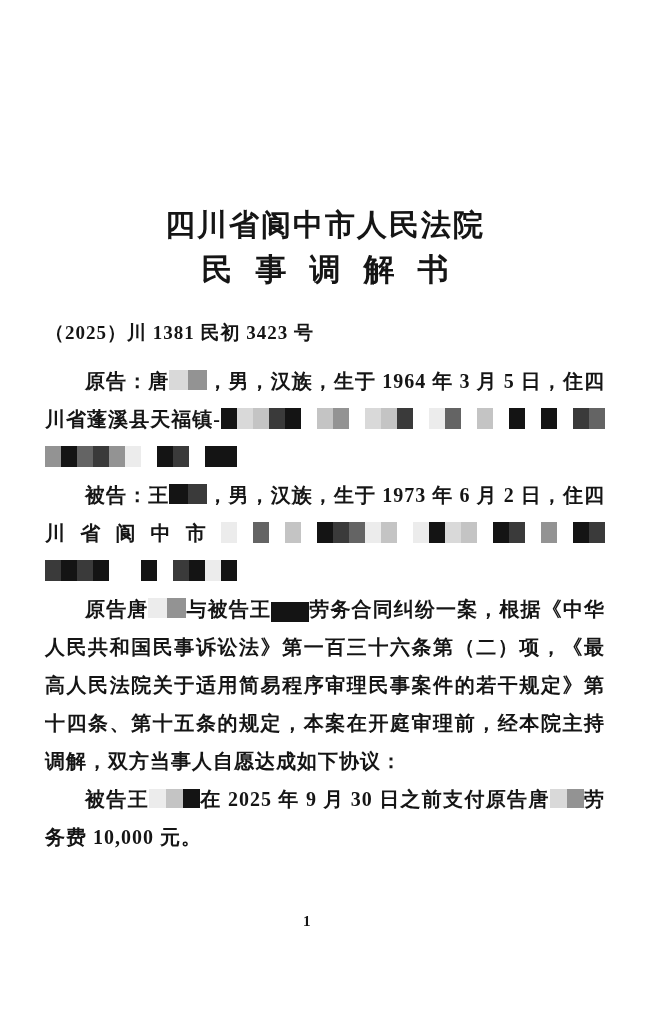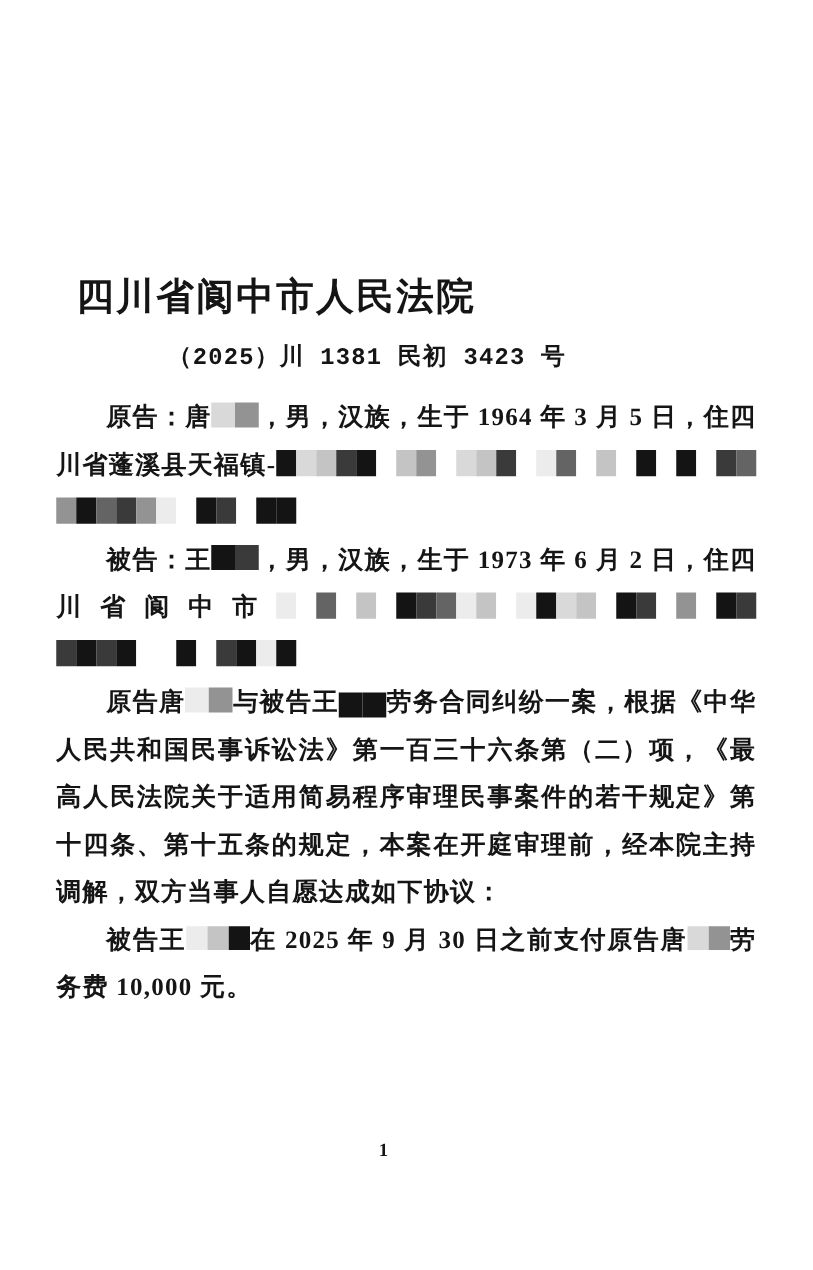--- a/index.html
+++ b/index.html
@@ -10,42 +10,41 @@
     margin: 0 auto;
     background: #ffffff;
     box-sizing: border-box;
     padding: 203px 45px 0 45px;
     font-family: "Liberation Serif", "DejaVu Serif", serif;
     font-weight: 700;
     color: #151515;
     overflow: hidden;
   }
   .court-title {
-    margin: 16px;
+    margin: 3px;
     font-size: 30px;
     line-height: 38px;
-    text-align: left;
+    text-align: center;
     letter-spacing: 2px;
   }
   .doc-title {
     margin: 6px 0 30px 0;
     font-size: 31px;
     line-height: 40px;
     text-align: center;
     letter-spacing: 23px;
     text-indent: 23px;
   }
   .case-number {
     font-size: 19px;
     line-height: 26px;
-    text-align: center;
+    text-align: left;
     padding-right: 63px;
     margin: 0 0 16px 0;
     letter-spacing: 1px;
-    font-family: Liberation Mono, monospace;
   }
   .body-text { font-size: 20px; line-height: 38px; }
   .body-text p {
     margin: 0;
     text-indent: 2em;
     text-align: justify;
     letter-spacing: 1px;
   }
   
   .mosaic { display: inline; white-space: nowrap; }
@@ -71,20 +70,21 @@
     letter-spacing: 0;
   }
 </style>
 </head>
 <body>
 
 <div class="page">
 
   <h1 class="court-title">四川省阆中市人民法院</h1>
 
+  <h2 class="doc-title">民事调解书</h2>
 
   <div class="case-number">（2025）川 1381 民初 3423 号</div>
 
   <div class="body-text">
 
     <p><span>原告：唐</span><span class="mosaic name"><span class="px" style="background: rgb(217, 217, 217);"></span><span class="px" style="background: rgb(147, 147, 147);"></span></span><span>，男，汉族，生于 1964 年 3 月 5 日，住四川省蓬溪县天福镇-</span><span class="mosaic strip"><span class="px" style="background: rgb(20, 20, 20);"></span><span class="px" style="background: rgb(217, 217, 217);"></span><span class="px" style="background: rgb(196, 196, 196);"></span><span class="px" style="background: rgb(58, 58, 58);"></span><span class="px" style="background: rgb(20, 20, 20);"></span><span class="px" style="background: rgb(255, 255, 255);"></span><span class="px" style="background: rgb(196, 196, 196);"></span><span class="px" style="background: rgb(147, 147, 147);"></span><span class="px" style="background: rgb(255, 255, 255);"></span><span class="px" style="background: rgb(217, 217, 217);"></span><span class="px" style="background: rgb(196, 196, 196);"></span><span class="px" style="background: rgb(58, 58, 58);"></span><span class="px" style="background: rgb(255, 255, 255);"></span><span class="px" style="background: rgb(236, 236, 236);"></span><span class="px" style="background: rgb(100, 100, 100);"></span><span class="px" style="background: rgb(255, 255, 255);"></span><span class="px" style="background: rgb(196, 196, 196);"></span><span class="px" style="background: rgb(255, 255, 255);"></span><span class="px" style="background: rgb(20, 20, 20);"></span><span class="px" style="background: rgb(255, 255, 255);"></span><span class="px" style="background: rgb(20, 20, 20);"></span><span class="px" style="background: rgb(255, 255, 255);"></span><span class="px" style="background: rgb(58, 58, 58);"></span><span class="px" style="background: rgb(100, 100, 100);"></span></span> <span class="mosaic strip"><span class="px" style="background: rgb(147, 147, 147);"></span><span class="px" style="background: rgb(20, 20, 20);"></span><span class="px" style="background: rgb(100, 100, 100);"></span><span class="px" style="background: rgb(58, 58, 58);"></span><span class="px" style="background: rgb(147, 147, 147);"></span><span class="px" style="background: rgb(236, 236, 236);"></span><span class="px" style="background: rgb(255, 255, 255);"></span><span class="px" style="background: rgb(20, 20, 20);"></span><span class="px" style="background: rgb(58, 58, 58);"></span><span class="px" style="background: rgb(255, 255, 255);"></span><span class="px" style="background: rgb(20, 20, 20);"></span><span class="px" style="background: rgb(20, 20, 20);"></span></span></p>
 
     <p><span>被告：王</span><span class="mosaic name"><span class="px" style="background: rgb(20, 20, 20);"></span><span class="px" style="background: rgb(58, 58, 58);"></span></span><span>，男，汉族，生于 1973 年 6 月 2 日，住四川省阆中市</span><span class="mosaic strip"><span class="px" style="background: rgb(236, 236, 236);"></span><span class="px" style="background: rgb(255, 255, 255);"></span><span class="px" style="background: rgb(100, 100, 100);"></span><span class="px" style="background: rgb(255, 255, 255);"></span><span class="px" style="background: rgb(196, 196, 196);"></span><span class="px" style="background: rgb(255, 255, 255);"></span><span class="px" style="background: rgb(20, 20, 20);"></span><span class="px" style="background: rgb(58, 58, 58);"></span><span class="px" style="background: rgb(100, 100, 100);"></span><span class="px" style="background: rgb(236, 236, 236);"></span><span class="px" style="background: rgb(196, 196, 196);"></span><span class="px" style="background: rgb(255, 255, 255);"></span><span class="px" style="background: rgb(236, 236, 236);"></span><span class="px" style="background: rgb(20, 20, 20);"></span><span class="px" style="background: rgb(217, 217, 217);"></span><span class="px" style="background: rgb(196, 196, 196);"></span><span class="px" style="background: rgb(255, 255, 255);"></span><span class="px" style="background: rgb(20, 20, 20);"></span><span class="px" style="background: rgb(58, 58, 58);"></span><span class="px" style="background: rgb(255, 255, 255);"></span><span class="px" style="background: rgb(147, 147, 147);"></span><span class="px" style="background: rgb(255, 255, 255);"></span><span class="px" style="background: rgb(20, 20, 20);"></span><span class="px" style="background: rgb(58, 58, 58);"></span></span> <span class="mosaic strip"><span class="px" style="background: rgb(58, 58, 58);"></span><span class="px" style="background: rgb(20, 20, 20);"></span><span class="px" style="background: rgb(58, 58, 58);"></span><span class="px" style="background: rgb(20, 20, 20);"></span><span class="px" style="background: rgb(255, 255, 255);"></span><span class="px" style="background: rgb(255, 255, 255);"></span><span class="px" style="background: rgb(20, 20, 20);"></span><span class="px" style="background: rgb(255, 255, 255);"></span><span class="px" style="background: rgb(58, 58, 58);"></span><span class="px" style="background: rgb(20, 20, 20);"></span><span class="px" style="background: rgb(236, 236, 236);"></span><span class="px" style="background: rgb(20, 20, 20);"></span></span></p>
 
     <p><span>原告唐</span><span class="mosaic name"><span class="px" style="background: rgb(236, 236, 236);"></span><span class="px" style="background: rgb(147, 147, 147);"></span></span><span>与被告王</span><span class="mosaic name low"><span class="px" style="background: rgb(20, 20, 20);"></span><span class="px" style="background: rgb(20, 20, 20);"></span></span><span>劳务合同纠纷一案，根据《中华人民共和国民事诉讼法》第一百三十六条第（二）项，《最高人民法院关于适用简易程序审理民事案件的若干规定》第十四条、第十五条的规定，本案在开庭审理前，经本院主持调解，双方当事人自愿达成如下协议：</span></p>

